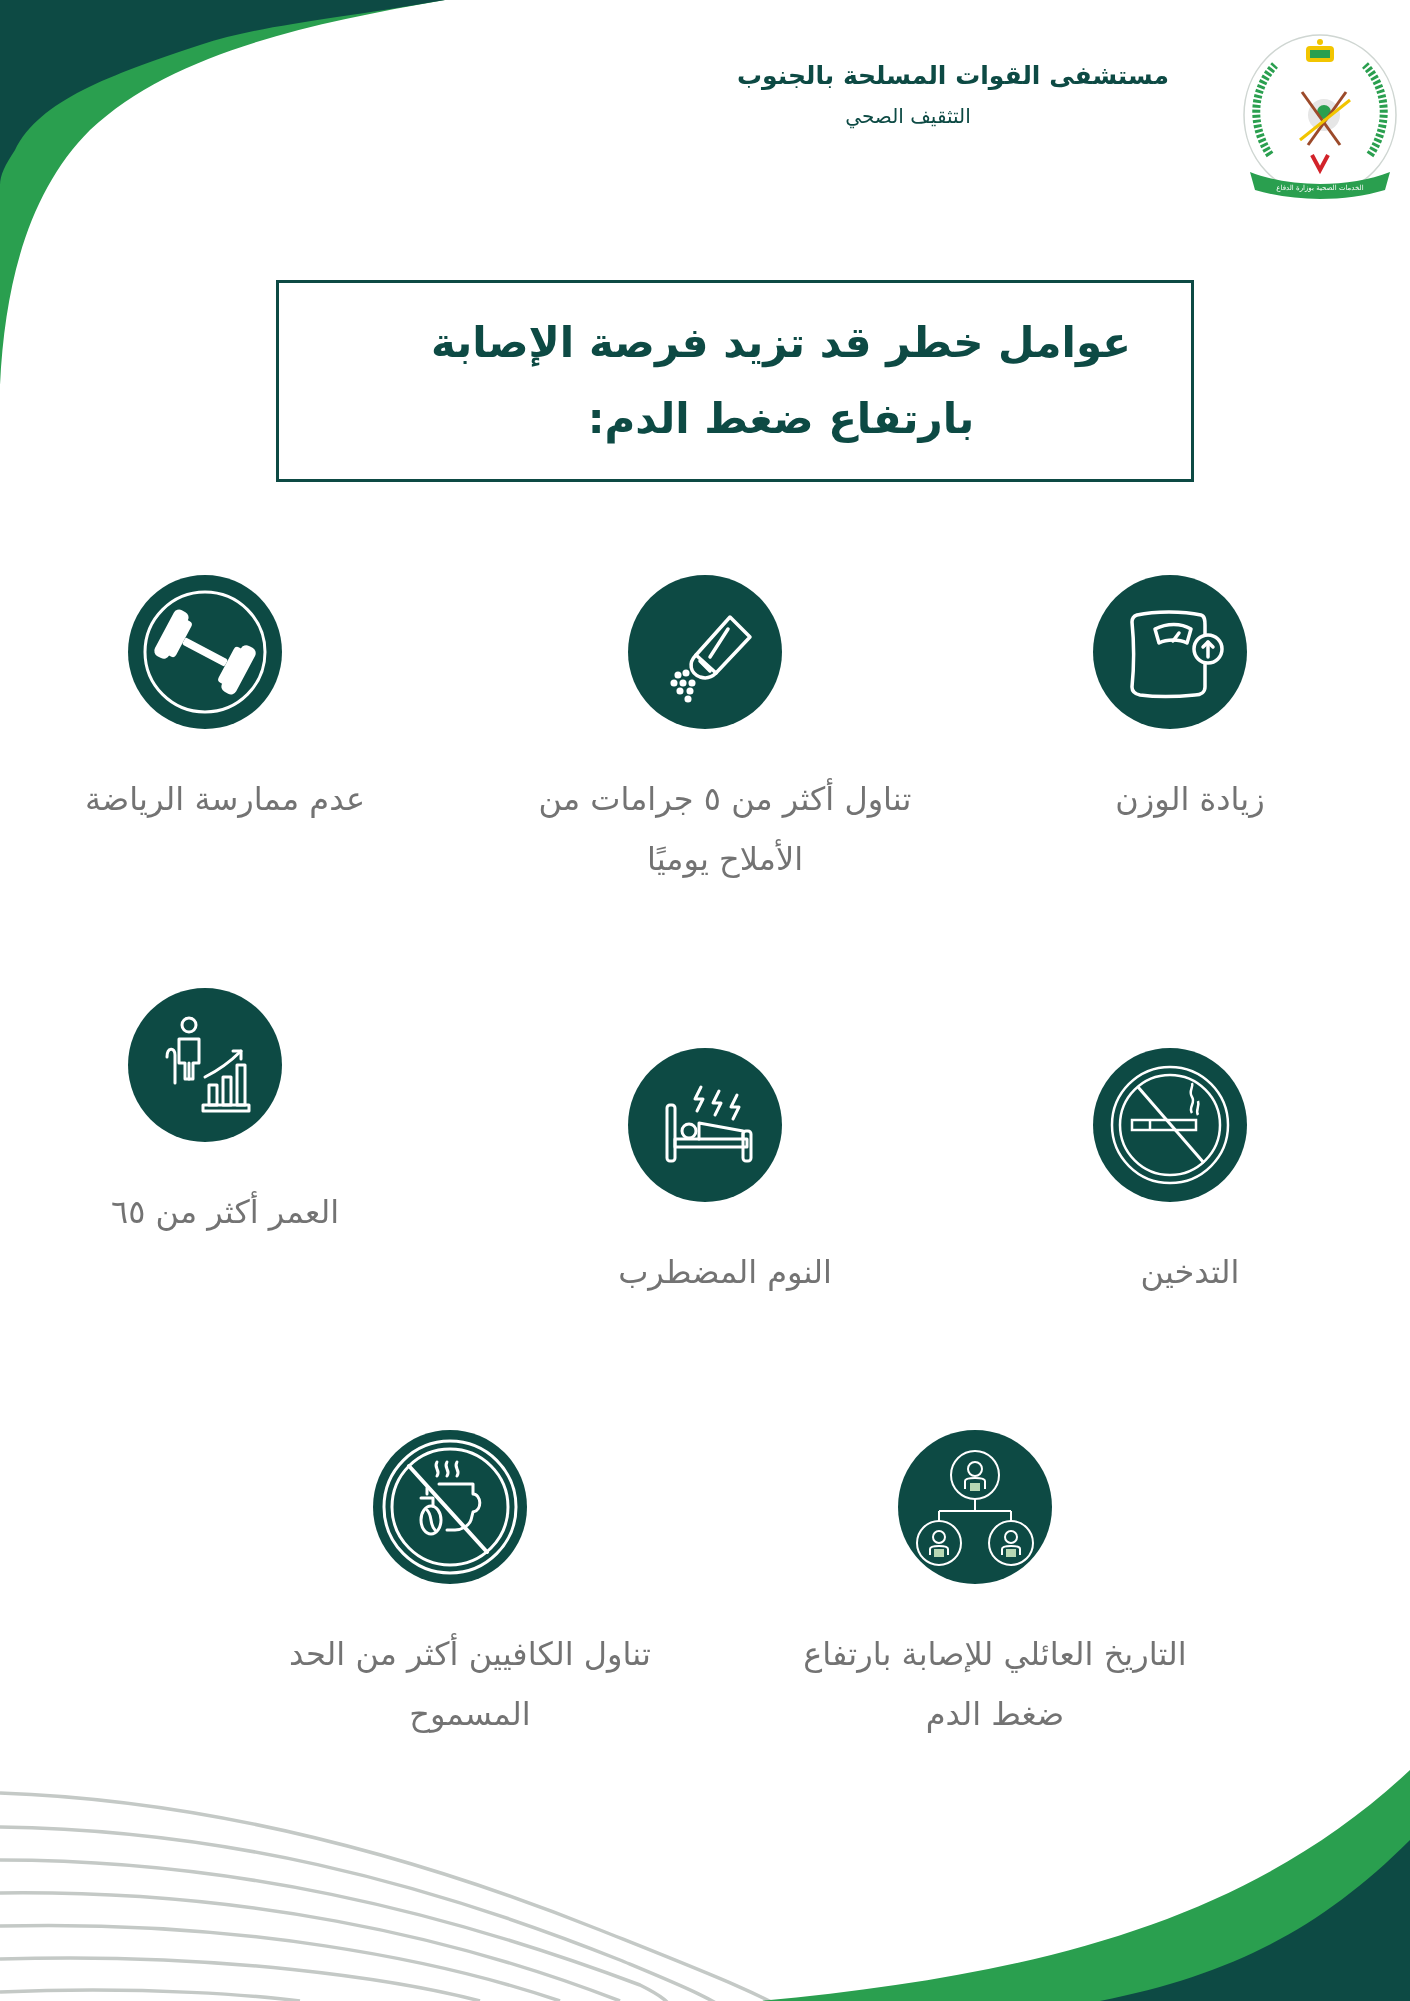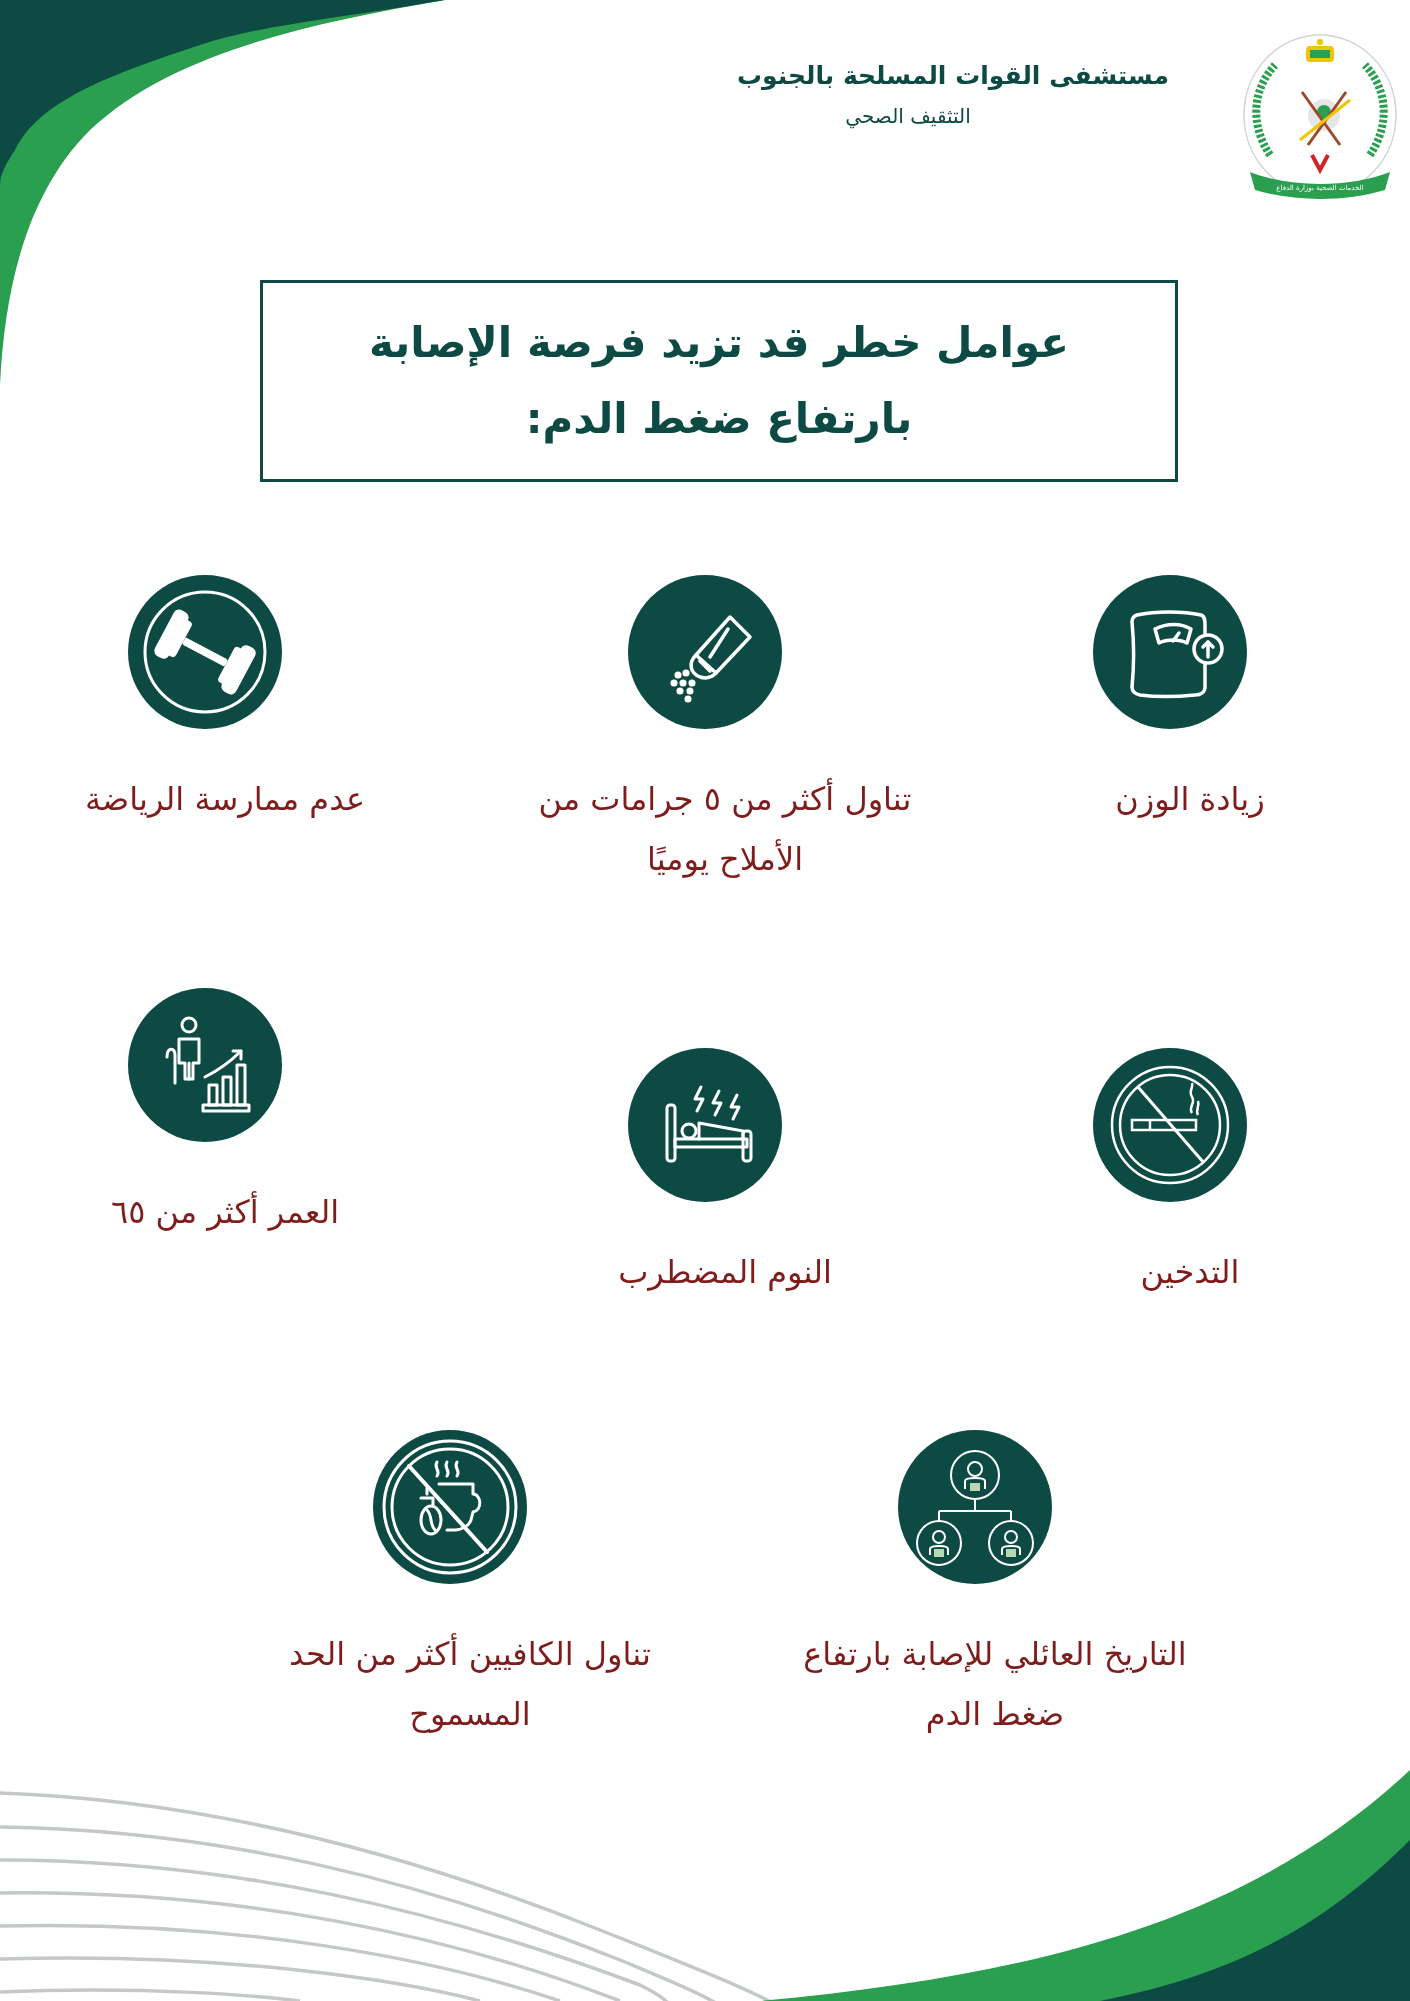--- a/index.html
+++ b/index.html
@@ -8,32 +8,32 @@
     background: #ffffff;
     font-family: "DejaVu Sans", "Liberation Sans", sans-serif;
     color: #0d4a44;
   }
   .deco { position: absolute; left: 0; top: 0; }
   .header-text { position: absolute; right: 197px; top: 56px; width: 520px; text-align: center; direction: rtl; }
   .org-name { font-size: 25px; font-weight: bold; line-height: 40px; color: #0d4a44; display: block; }
   .dept-name { font-size: 20px; line-height: 40px; color: #0d4a44; display: block; text-align: center; margin-right: 90px; }
   .logo { position: absolute; left: 1240px; top: 30px; width: 160px; height: 170px; text-align: right; }
   .title-box {
-    position: absolute; left: 260px; top: 280px; width: 918px; height: 202px;
+    position: absolute; left: 276px; top: 280px; width: 918px; height: 202px;
     border: 3px solid #0d4a44; box-sizing: border-box;
     direction: rtl; text-align: center;
-    display: flex; align-items: center; justify-content: center;
+    display: flex; align-items: center; justify-content: flex-start;
   }
   .title-text { font-size: 42px; font-weight: bold; line-height: 76px; color: #0d4a44; width: 820px; }
   .factor { position: absolute; width: 430px; text-align: center; direction: rtl; }
   .icon-circle {
     width: 154px; height: 154px; border-radius: 50%; background: #0d4a44;
     margin: 0 auto; display: flex; align-items: center; justify-content: center;
   }
-  .factor-label { margin-top: 40px; font-size: 32px; line-height: 60px; color: #7f1d1d; margin-left: 40px; }
+  .factor-label { margin-top: 40px; font-size: 32px; line-height: 60px; color: #737373; margin-left: 40px; }
 </style>
 </head>
 <body>
 
 <svg class="deco" width="500" height="400" viewBox="0 0 500 400">
   <path d="M0,0 L445,0 C300,25 170,55 90,130 C30,190 5,280 0,385 Z" fill="#2a9f4f"></path>
   <path d="M0,0 L445,0 C330,20 260,25 200,45 C110,75 40,100 15,150 C5,165 0,175 0,185 Z" fill="#0d4a44"></path>
 </svg>
 
 <div class="header-text">

